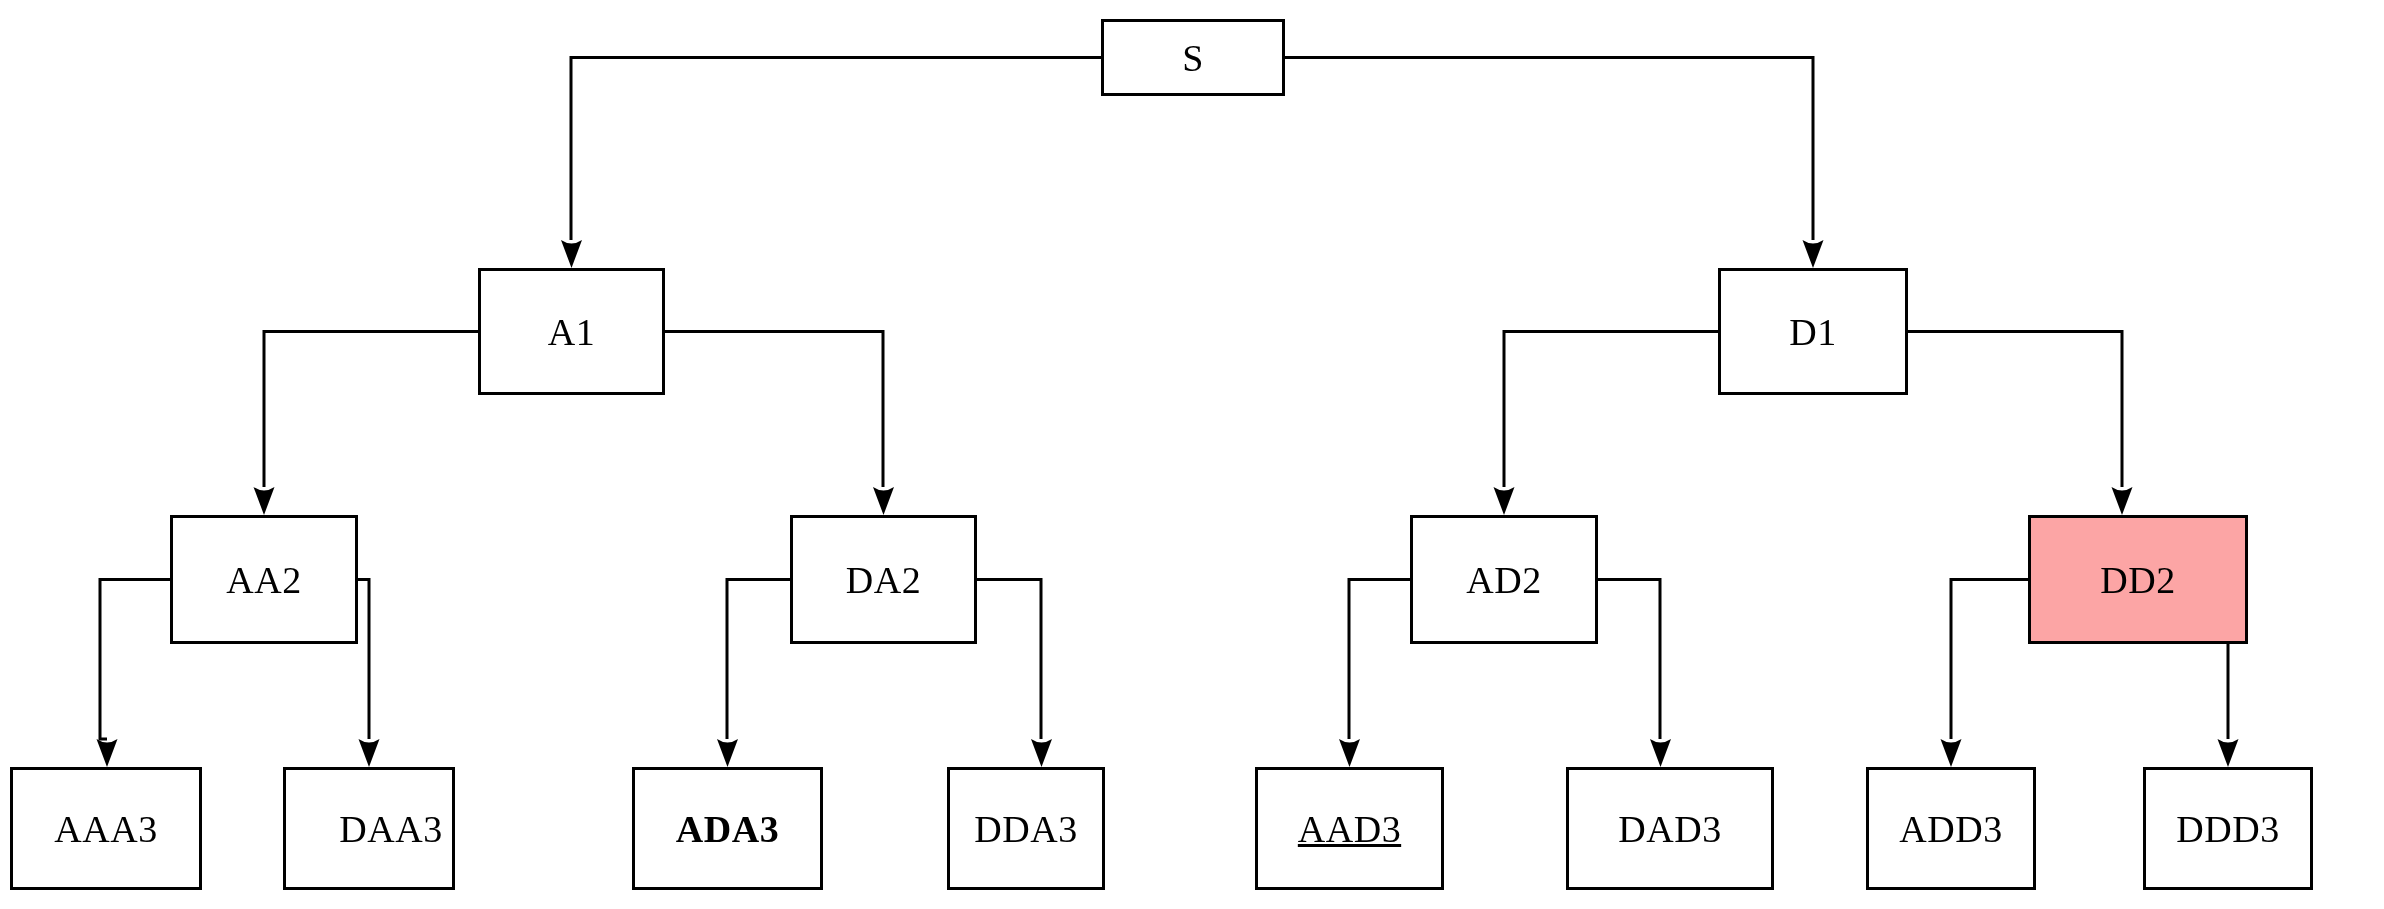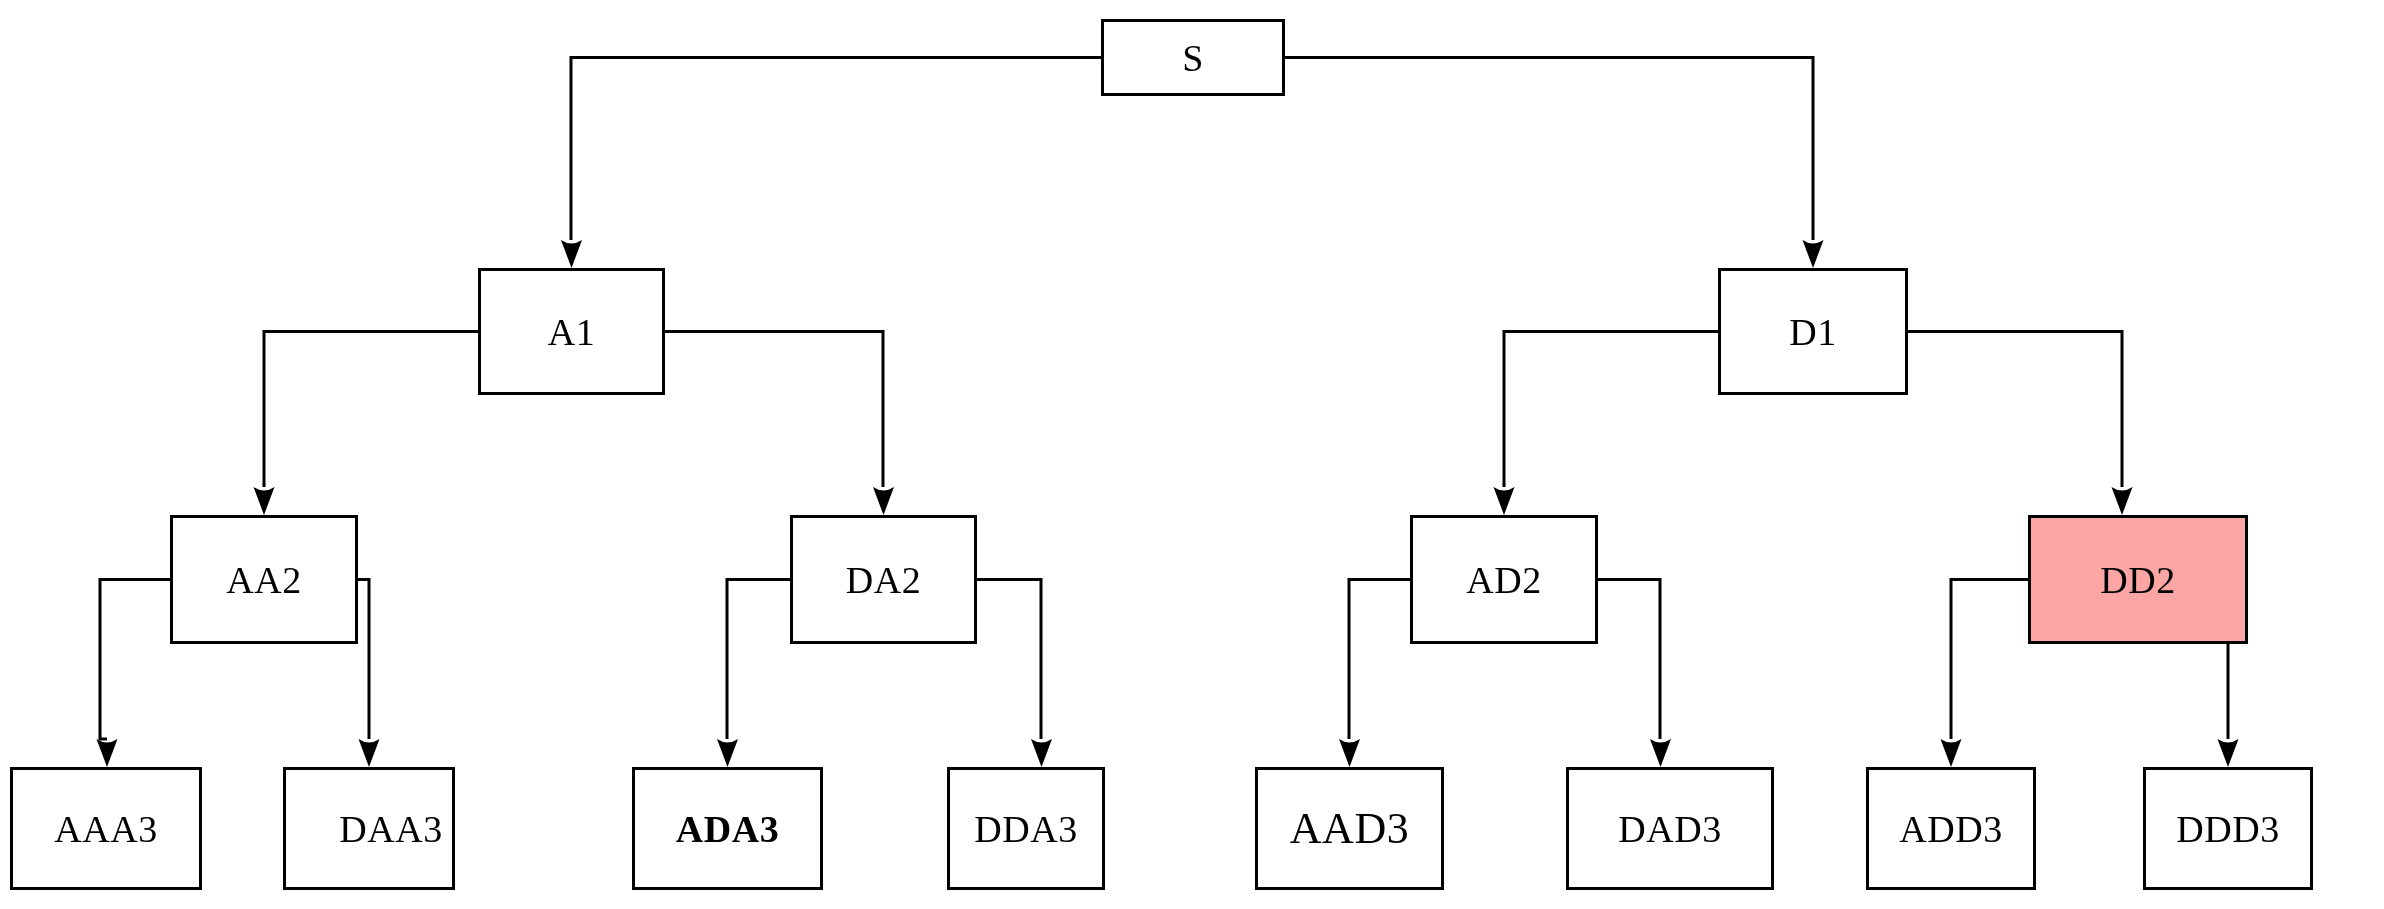--- a/index.html
+++ b/index.html
@@ -132,21 +132,21 @@
       <div class="node" style="left: 283px; top: 767px; width: 172px; height: 123px; border-width: 3px; border-color: rgb(0, 0, 0); background: rgb(255, 255, 255);">
         <span class="node-label" style="font-size: 38px; color: rgb(0, 0, 0); margin-left: 44px;">DAA3</span>
       </div>
       <div class="node" style="left: 632px; top: 767px; width: 191px; height: 123px; border-width: 3px; border-color: rgb(0, 0, 0); background: rgb(255, 255, 255);">
         <span class="node-label" style="font-size: 38px; color: rgb(0, 0, 0); font-weight: bold;">ADA3</span>
       </div>
       <div class="node" style="left: 947px; top: 767px; width: 158px; height: 123px; border-width: 3px; border-color: rgb(0, 0, 0); background: rgb(255, 255, 255);">
         <span class="node-label" style="font-size: 38px; color: rgb(0, 0, 0);">DDA3</span>
       </div>
       <div class="node" style="left: 1255px; top: 767px; width: 189px; height: 123px; border-width: 3px; border-color: rgb(0, 0, 0); background: rgb(255, 255, 255);">
-        <span class="node-label" style="font-size: 44px; color: rgb(0, 0, 0);">AAD3</span>
+        <span class="node-label" style="font-size: 38px; color: rgb(0, 0, 0); text-decoration: underline;">AAD3</span>
       </div>
       <div class="node" style="left: 1566px; top: 767px; width: 208px; height: 123px; border-width: 3px; border-color: rgb(0, 0, 0); background: rgb(255, 255, 255);">
         <span class="node-label" style="font-size: 38px; color: rgb(0, 0, 0);">DAD3</span>
       </div>
       <div class="node" style="left: 1866px; top: 767px; width: 170px; height: 123px; border-width: 3px; border-color: rgb(0, 0, 0); background: rgb(255, 255, 255);">
         <span class="node-label" style="font-size: 38px; color: rgb(0, 0, 0);">ADD3</span>
       </div>
       <div class="node" style="left: 2143px; top: 767px; width: 170px; height: 123px; border-width: 3px; border-color: rgb(0, 0, 0); background: rgb(255, 255, 255);">
         <span class="node-label" style="font-size: 38px; color: rgb(0, 0, 0);">DDD3</span>
       </div>

